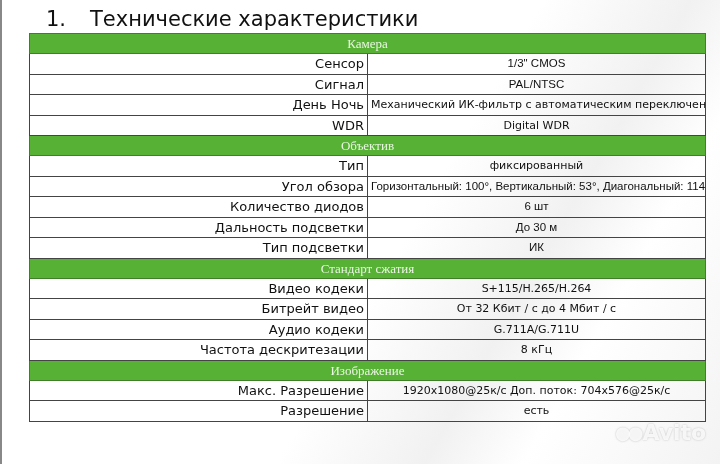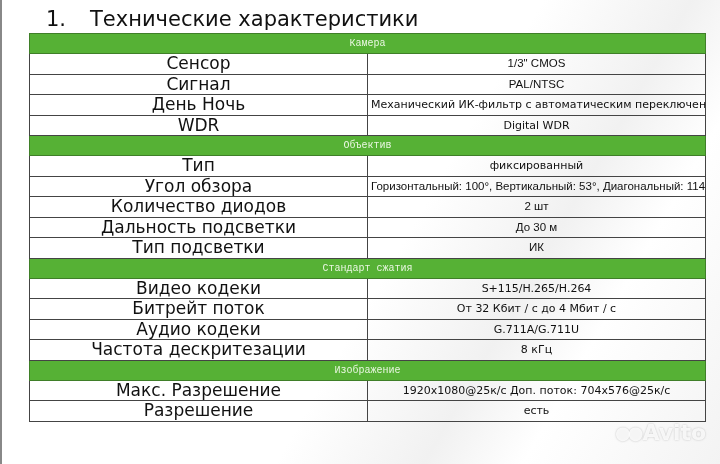--- a/index.html
+++ b/index.html
@@ -20,27 +20,27 @@
     .title .num { width: 44px; display: inline-block; }
     .spec-table {
       position: absolute; left: 29px; top: 33px; width: 677px;
       border-collapse: collapse; table-layout: fixed;
     }
     .spec-table td {
       border: 1px solid #444; padding: 0 3px; font-size: 11.5px; height: 19.5px;
       line-height: 19px; white-space: nowrap; overflow: hidden;
     }
     .spec-table td.label {
-      width: 166px; text-align: center; font-family: "DejaVu Sans", sans-serif; font-size: 17px;
+      width: 166px; text-align: right; font-family: "DejaVu Sans", sans-serif; font-size: 13px;
     }
     .spec-table td.value { text-align: center; }
     .spec-table td.value.calibri { font-family: "DejaVu Sans", sans-serif; font-size: 11px; }
     .spec-table tr.section td {
       background: #56b135; color: #eaf7e2; text-align: center;
-      font-family: Liberation Mono, monospace; font-size: 10px; height: 19px;
+      font-family: Liberation Serif, serif; font-size: 13px; height: 19px;
       border-color: #3f7f28;
     }
     .watermark {
       position: absolute; left: 615px; top: 420px;
       font-family: "DejaVu Sans", sans-serif; font-size: 22px; font-weight: bold;
       color: rgba(255,255,255,0.85);
       text-shadow: 0 0 2px rgba(150,150,150,0.6);
       display: flex; align-items: center; gap: 2px;
     }
     .watermark .dots { font-size: 18px; letter-spacing: -3px; }
@@ -85,40 +85,40 @@
       <td class="label">Тип</td>
       <td class="value calibri">фиксированный</td>
     </tr>
     <tr>
       <td class="label">Угол обзора</td>
       <td class="value">Горизонтальный: 100°, Вертикальный: 53°, Диагональный: 114°</td>
     </tr>
 
     <tr>
       <td class="label">Количество диодов</td>
-      <td class="value">2 шт</td>
+      <td class="value">6 шт</td>
     </tr>
     <tr>
       <td class="label">Дальность подсветки</td>
       <td class="value">До 30 м</td>
     </tr>
     <tr>
       <td class="label">Тип подсветки</td>
       <td class="value">ИК</td>
     </tr>
 
     <tr class="section">
       <td colspan="2">Стандарт сжатия</td>
     </tr>
     <tr>
       <td class="label">Видео кодеки</td>
       <td class="value calibri">S+115/H.265/H.264</td>
     </tr>
     <tr>
-      <td class="label">Битрейт поток</td>
+      <td class="label">Битрейт видео</td>
       <td class="value calibri">От 32 Кбит / с до 4 Мбит / с</td>
     </tr>
     <tr>
       <td class="label">Аудио кодеки</td>
       <td class="value calibri">G.711A/G.711U</td>
     </tr>
     <tr>
       <td class="label">Частота дескритезации</td>
       <td class="value calibri">8 кГц</td>
     </tr>

